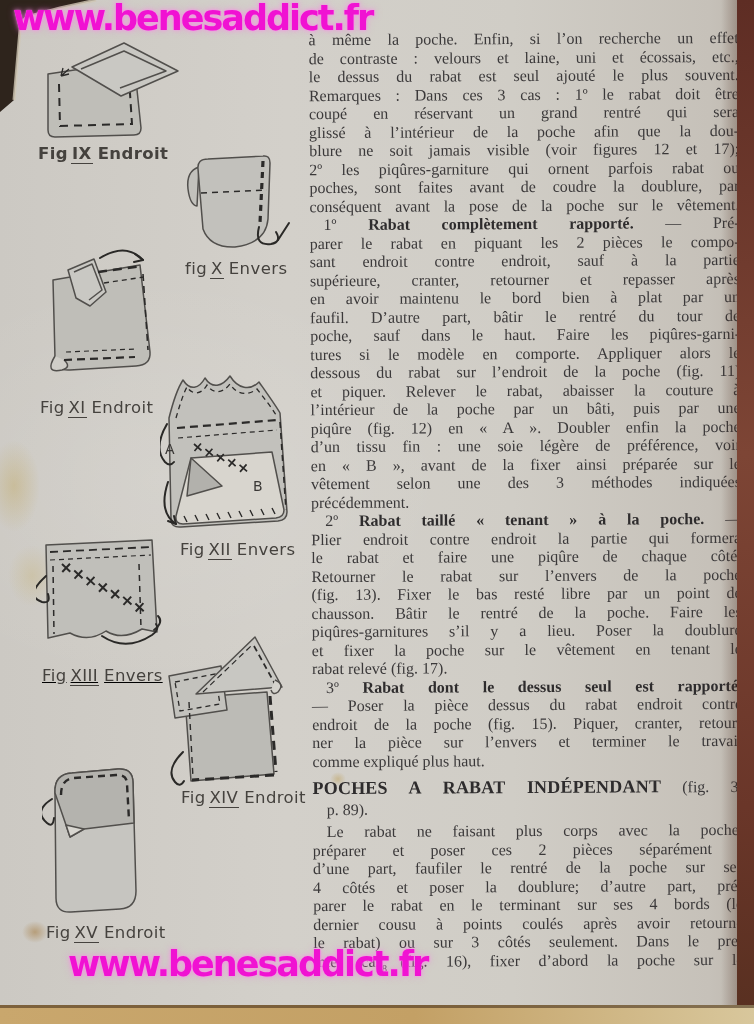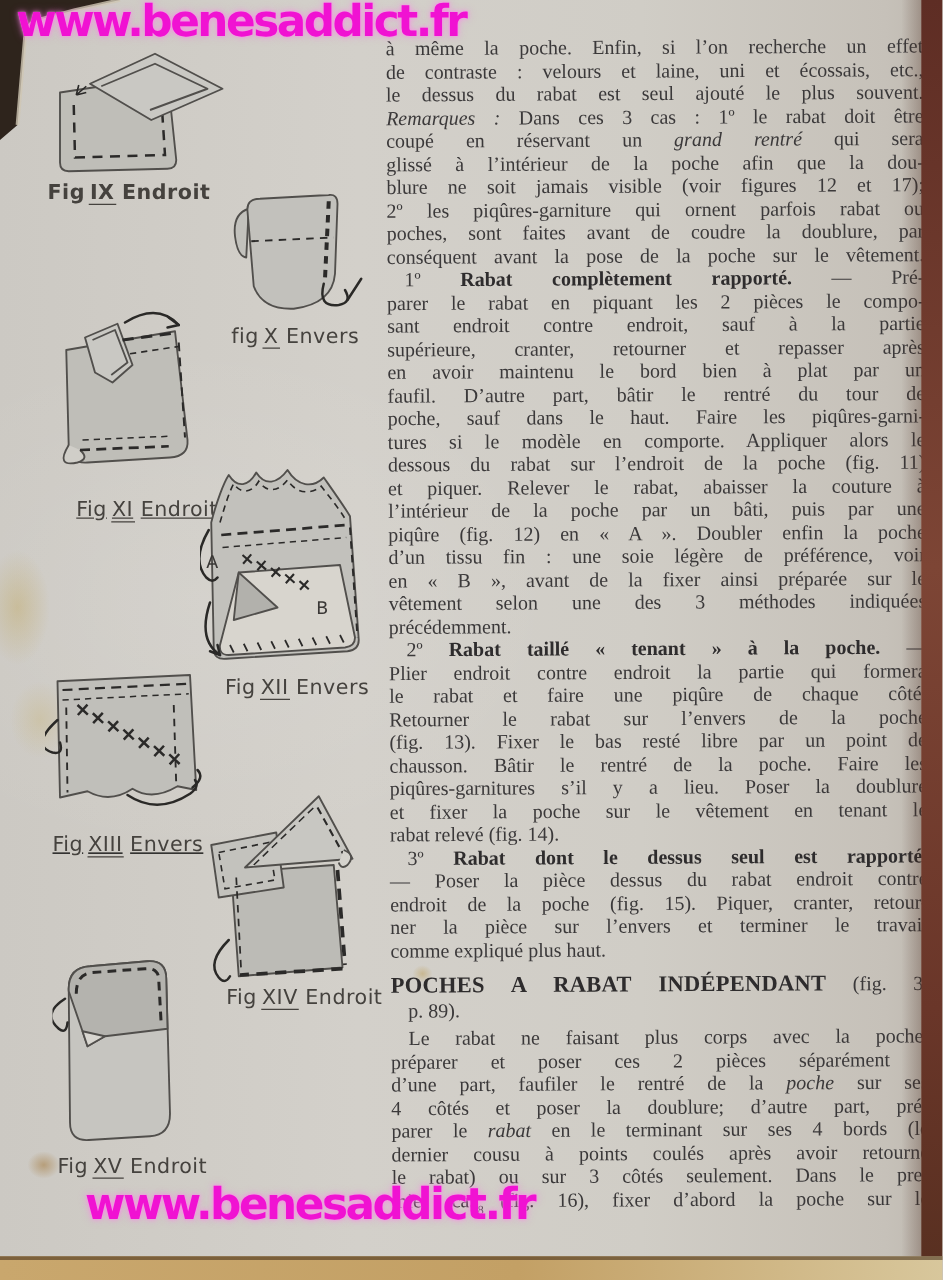--- a/index.html
+++ b/index.html
@@ -12,38 +12,38 @@
     font-family:"Liberation Serif", serif;
   }
   
   .textcol{
     position:absolute;left:311px;top:30px;width:430px;z-index:5;
     color:#3b393a;font-size:16px;transform:rotate(-0.3deg);
   }
   .line{height:18.5px;line-height:18.5px;text-align:justify;text-align-last:justify;white-space:nowrap;}
   .line.nojust{text-align-last:left;}
   .line.ind{text-indent:14px;}
-  .line .i{font-style:italic;margin-top:27px;}
+  .line .i{margin-top:27px;}
   .line .b{font-weight:bold;color:#2e2c2d;}
   .block.heading{margin:7px 0 3px;}
   .block.heading .line{height:21px;line-height:21px;}
   .block.heading .b{font-size:18px;letter-spacing:0.2px;}
   
   .fig{position:absolute;z-index:5;}
   .fig svg{display:block;}
   .figlabel{
     margin-top:2px;font-family:"DejaVu Sans", sans-serif;font-size:16.5px;
     color:#45423e;letter-spacing:0.4px;white-space:nowrap;
   }
   .figlabel .num{border-bottom:1.6px solid #45423e;padding:0 1px;margin:0 5px 0 3px;}
   .f9{left:38px;top:40px;}
   .f10{left:183px;top:153px;}
   .f10 .figlabel{margin-left:2px;}
   .f11{left:40px;top:248px;}
-  .f11 .figlabel{margin-left:21px;text-decoration:underline;}
+  .f11 .figlabel{margin-left:0;}
   .f12{left:160px;top:366px;}
   .f12 .figlabel{margin-left:20px;}
   .f13{left:36px;top:536px;text-decoration:underline;}
   .f13 .figlabel{margin-left:6px;}
   .f14{left:163px;top:634px;}
   .f14 .figlabel{margin-left:18px;}
   .f15{left:42px;top:763px;}
   .f15 .figlabel{margin-left:4px;}
   .fig12-letter{font-family:"DejaVu Sans", sans-serif;font-size:14px;fill:#3a3836;}
   
@@ -229,21 +229,21 @@
       </div>
       <div class="block para">
         <div class="line ind"><span>2º </span><span class="b">Rabat taillé « tenant » à la poche.</span><span> —</span></div>
         <div class="line"><span>Plier endroit contre endroit la partie qui formera</span></div>
         <div class="line"><span>le rabat et faire une piqûre de chaque côté.</span></div>
         <div class="line"><span>Retourner le rabat sur l’envers de la poche</span></div>
         <div class="line"><span>(fig. 13). Fixer le bas resté libre par un point de</span></div>
         <div class="line"><span>chausson. Bâtir le rentré de la poche. Faire les</span></div>
         <div class="line"><span>piqûres-garnitures s’il y a lieu. Poser la doublure</span></div>
         <div class="line"><span>et fixer la poche sur le vêtement en tenant le</span></div>
-        <div class="line nojust"><span>rabat relevé (fig. 14).</span></div>
+        <div class="line nojust"><span>rabat relevé (fig. 17).</span></div>
       </div>
       <div class="block para">
         <div class="line ind"><span>3º </span><span class="b">Rabat dont le dessus seul est rapporté.</span></div>
         <div class="line"><span>— Poser la pièce dessus du rabat endroit contre</span></div>
         <div class="line"><span>endroit de la poche (fig. 15). Piquer, cranter, retour-</span></div>
         <div class="line"><span>ner la pièce sur l’envers et terminer le travail</span></div>
         <div class="line nojust"><span>comme expliqué plus haut.</span></div>
       </div>
       <div class="block heading">
         <div class="line"><span class="b">POCHES A RABAT INDÉPENDANT</span><span> (fig. 3,</span></div>

